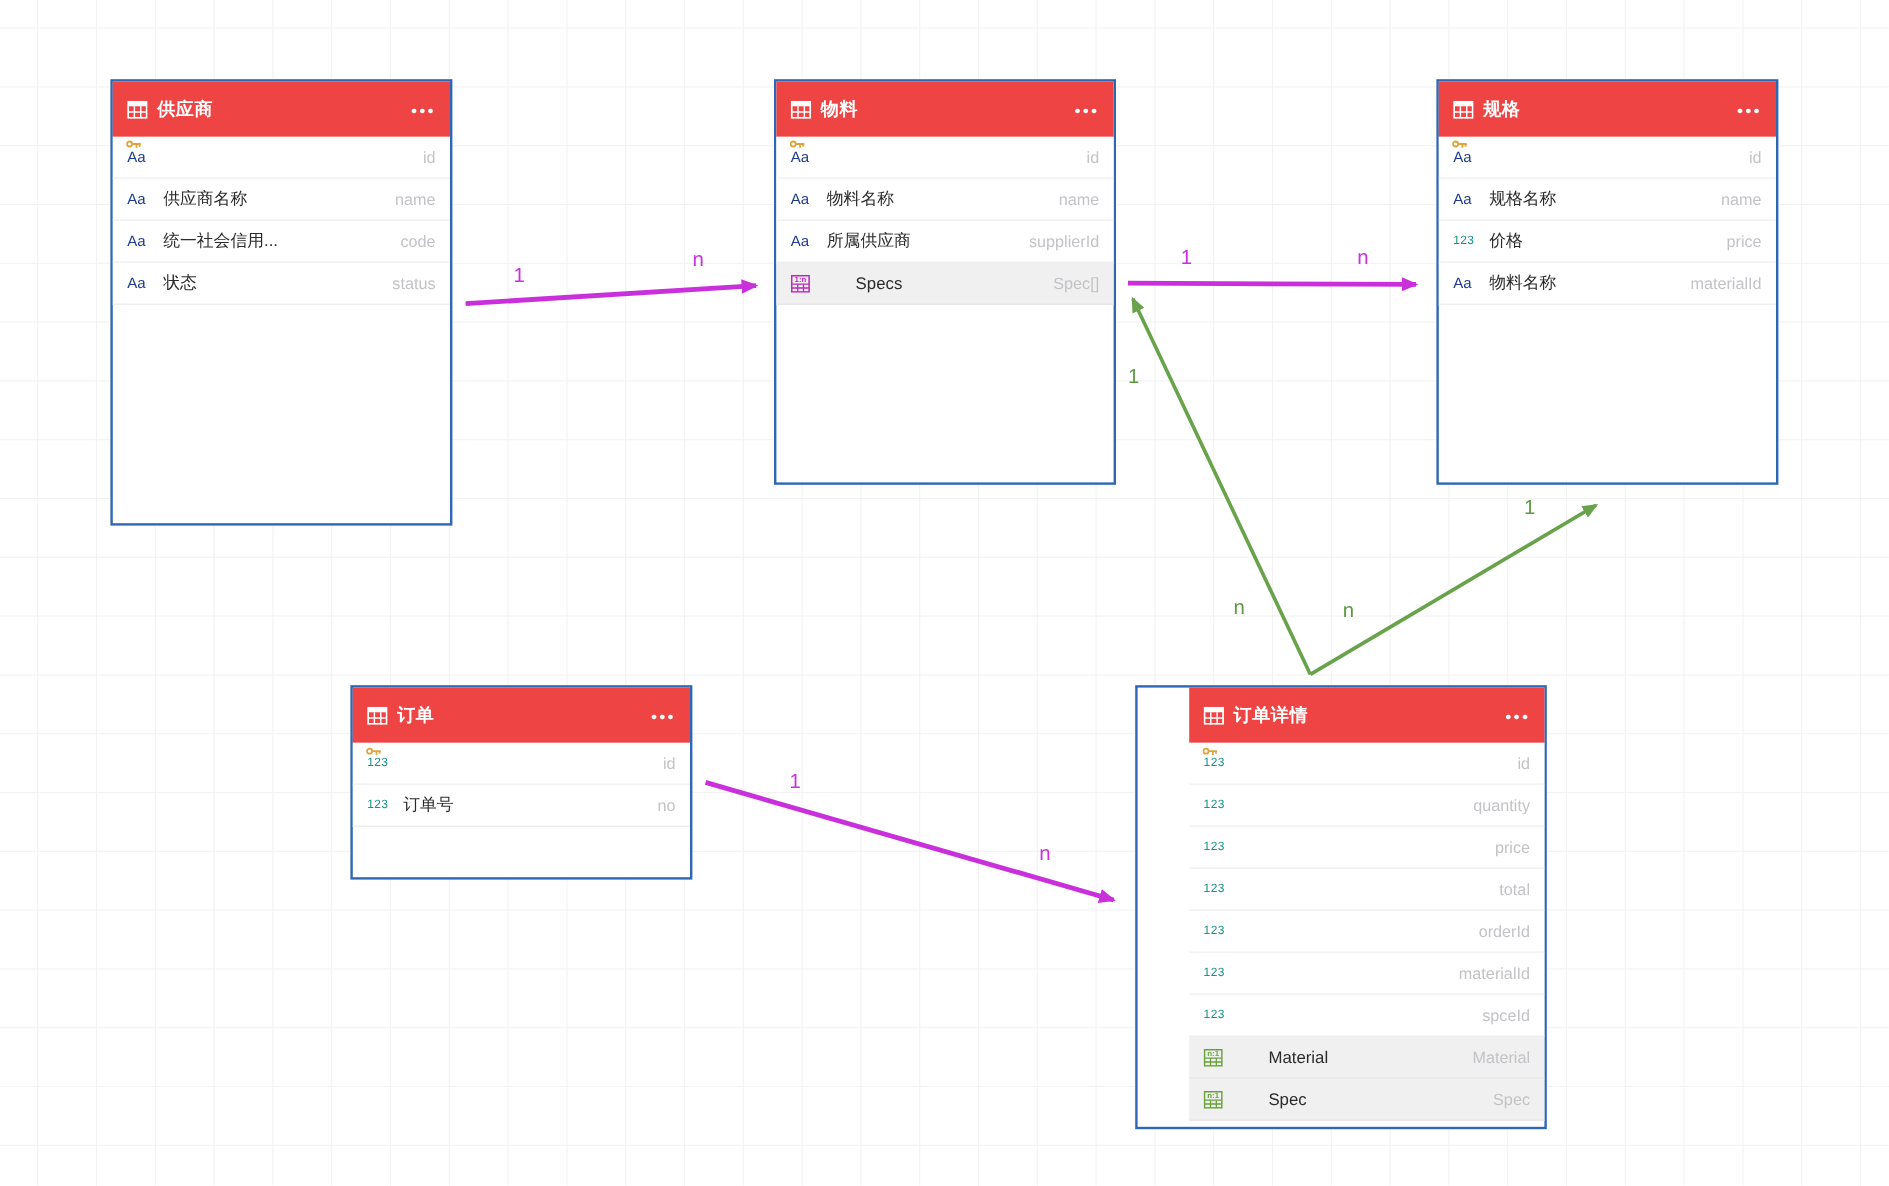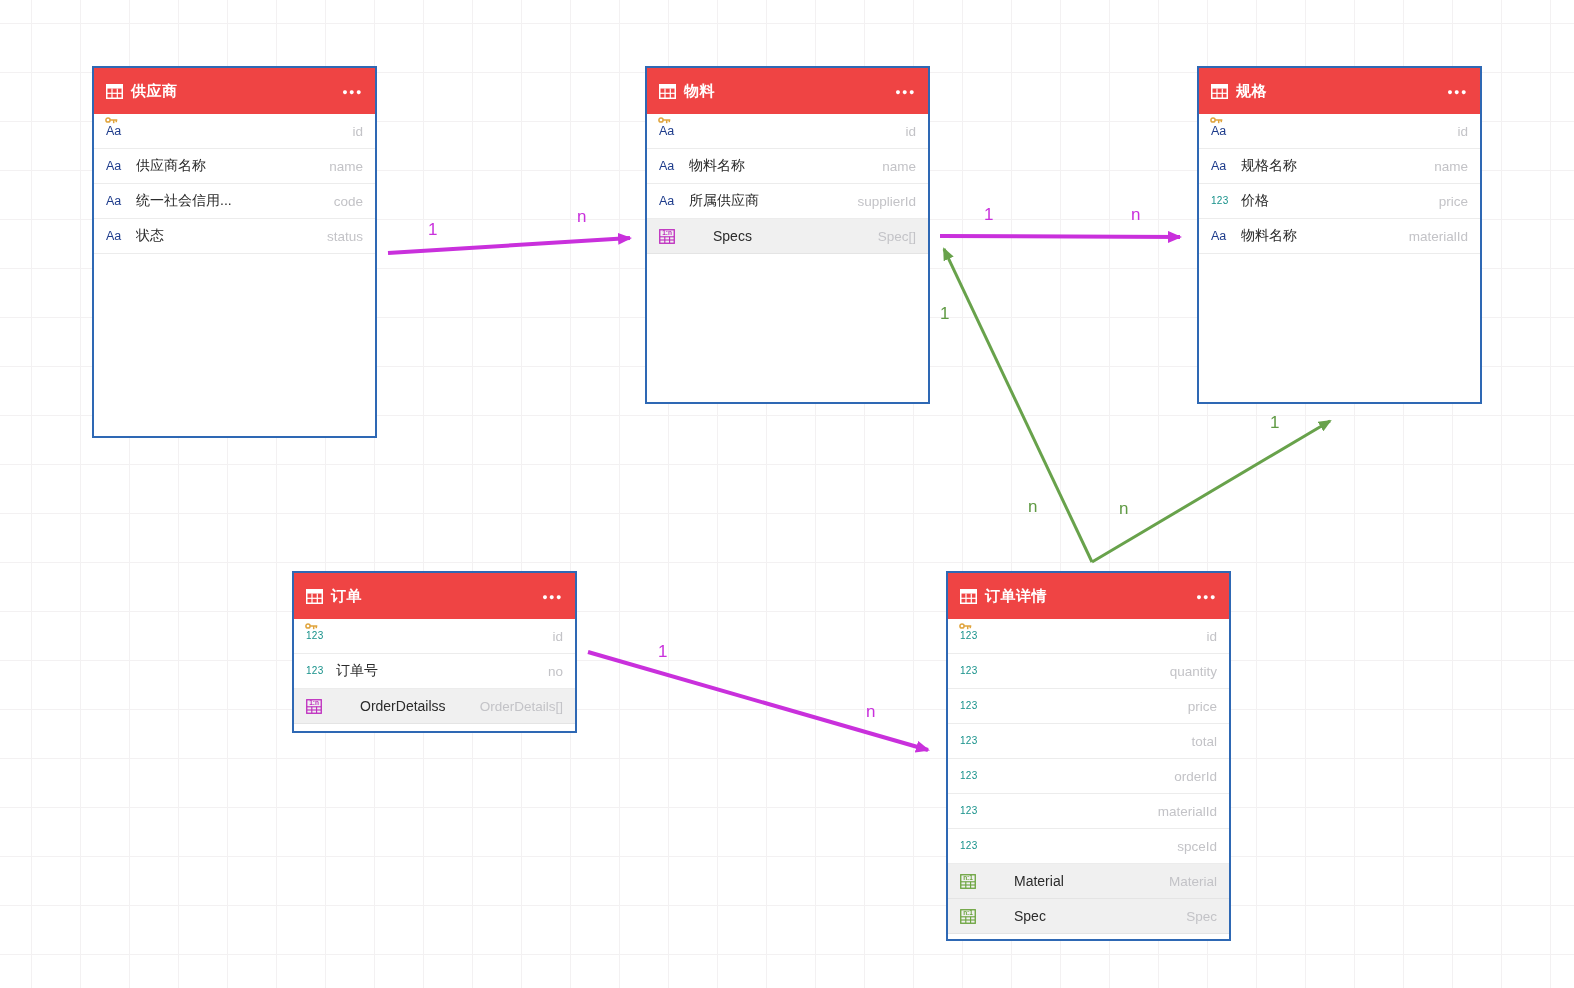--- a/index.html
+++ b/index.html
@@ -277,37 +277,23 @@
       <span class="flabel"></span>
       <span class="ftype">id</span>
     </div>
     <div class="trow">
       <span class="ric">
           <span class="n123">123</span>
         </span>
       <span class="flabel">订单号</span>
       <span class="ftype">no</span>
     </div>
-    <div class="trow hl">
-      <span class="ric rel-magenta">
-        <svg width="16" height="15" viewBox="0 0 16 15">
-          <rect x="0.75" y="0.75" width="14.5" height="13.5" fill="none" stroke="currentColor" stroke-width="1.3"></rect>
-          <text x="8" y="6.4" text-anchor="middle" font-size="6.5" font-weight="bold" fill="currentColor">1:n</text>
-          <line x1="1" y1="7.8" x2="15" y2="7.8" stroke="currentColor" stroke-width="1.1"></line>
-          <line x1="5.8" y1="7.8" x2="5.8" y2="14" stroke="currentColor" stroke-width="1.1"></line>
-          <line x1="10.6" y1="7.8" x2="10.6" y2="14" stroke="currentColor" stroke-width="1.1"></line>
-          <line x1="1" y1="11" x2="15" y2="11" stroke="currentColor" stroke-width="1.1"></line>
-        </svg>
-      </span>
-      <span class="flabel">OrderDetailss</span>
-      <span class="ftype">OrderDetails[]</span>
-    </div>
   </div>
 
-  <div class="etable" style="left:946px;top:571px;width:285px;height:370px;">
+  <div class="etable" style="left:946px;top:571px;width:343px;height:370px;padding-left:43px;">
     <div class="thead">
       <svg width="17" height="15" viewBox="0 0 17 15">
         <rect x="0.75" y="0.75" width="15.5" height="13.5" fill="none" stroke="#fff" stroke-width="1.5"></rect>
         <rect x="0.75" y="0.75" width="15.5" height="3.8" fill="#fff"></rect>
         <line x1="6" y1="4.5" x2="6" y2="14.5" stroke="#fff" stroke-width="1.2"></line>
         <line x1="11.3" y1="4.5" x2="11.3" y2="14.5" stroke="#fff" stroke-width="1.2"></line>
         <line x1="0.75" y1="9.3" x2="16.25" y2="9.3" stroke="#fff" stroke-width="1.2"></line>
       </svg>
       <span class="ttitle">订单详情</span>
       <span class="tmenu">●●●</span>

